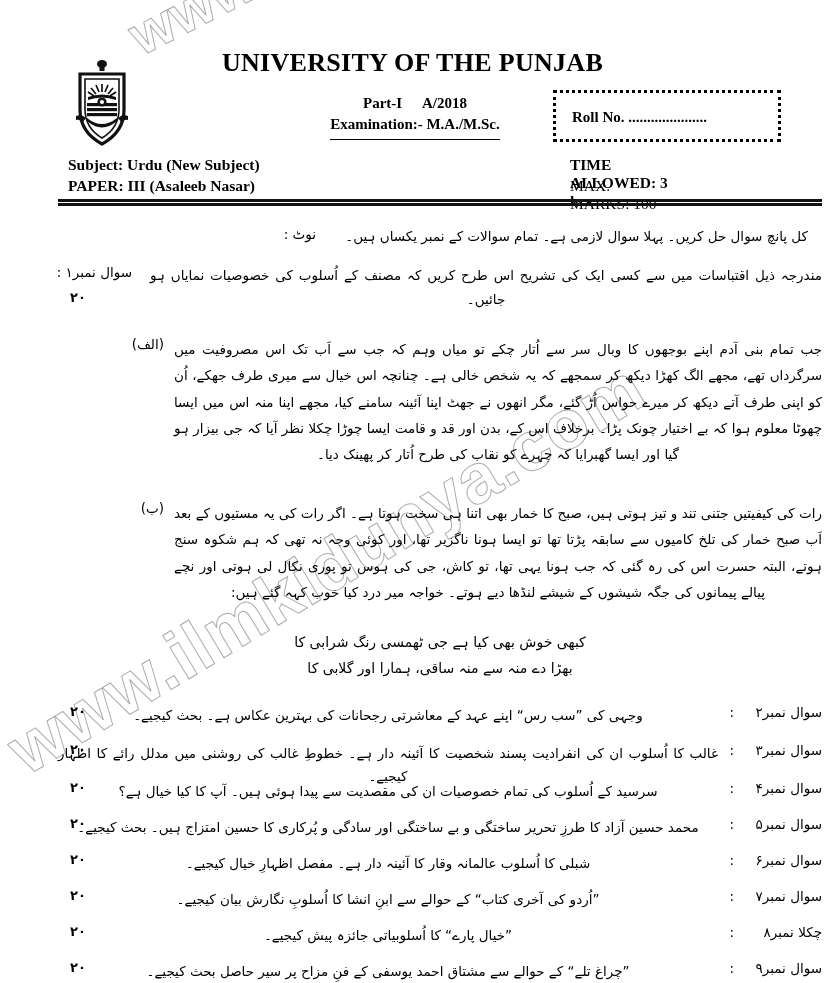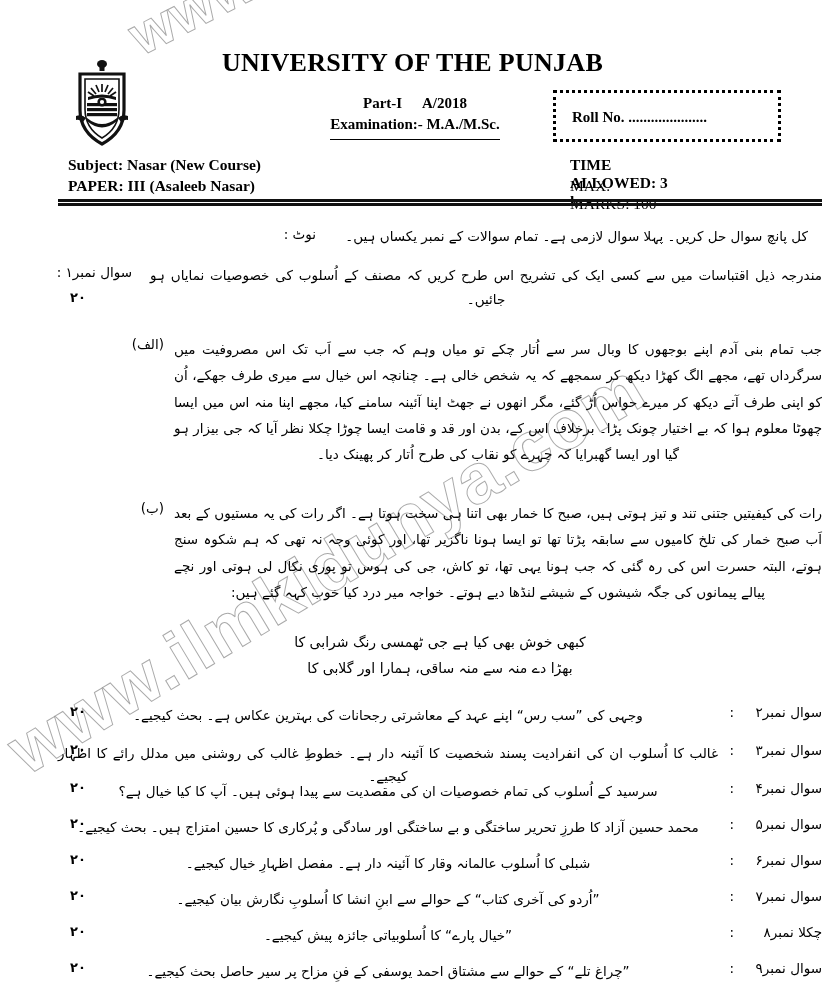--- a/index.html
+++ b/index.html
@@ -336,21 +336,21 @@
     </div>
 
     <div class="exam-line">
       <span>Examination:- M.A./M.Sc.</span>
     </div>
 
     <div class="rollbox">
       <div class="rollbox-label">Roll No. .....................</div>
     </div>
 
-    <div class="subject">Subject: Nasar (New Course)</div>
+    <div class="subject">Subject: Urdu (New Subject)</div>
     <div class="paper">PAPER: III (Asaleeb Nasar)</div>
     <div class="time-allowed">TIME ALLOWED: 3 hrs.</div>
     <div class="max-marks">MAX. MARKS: 100</div>
 
     <div class="rule">
       <div class="r1"></div>
         <div class="r2"></div>
     </div>
   </div>
 

